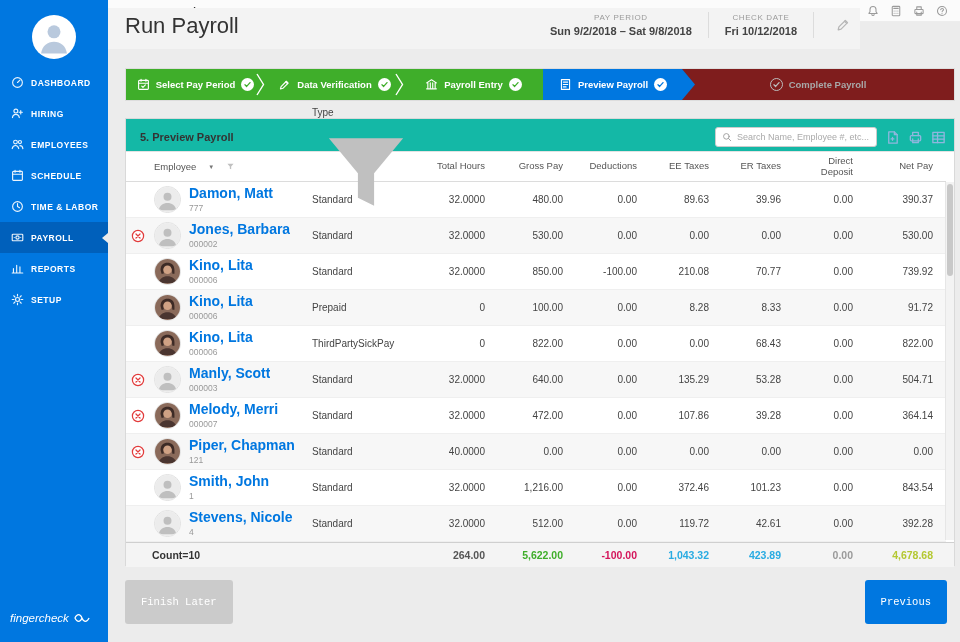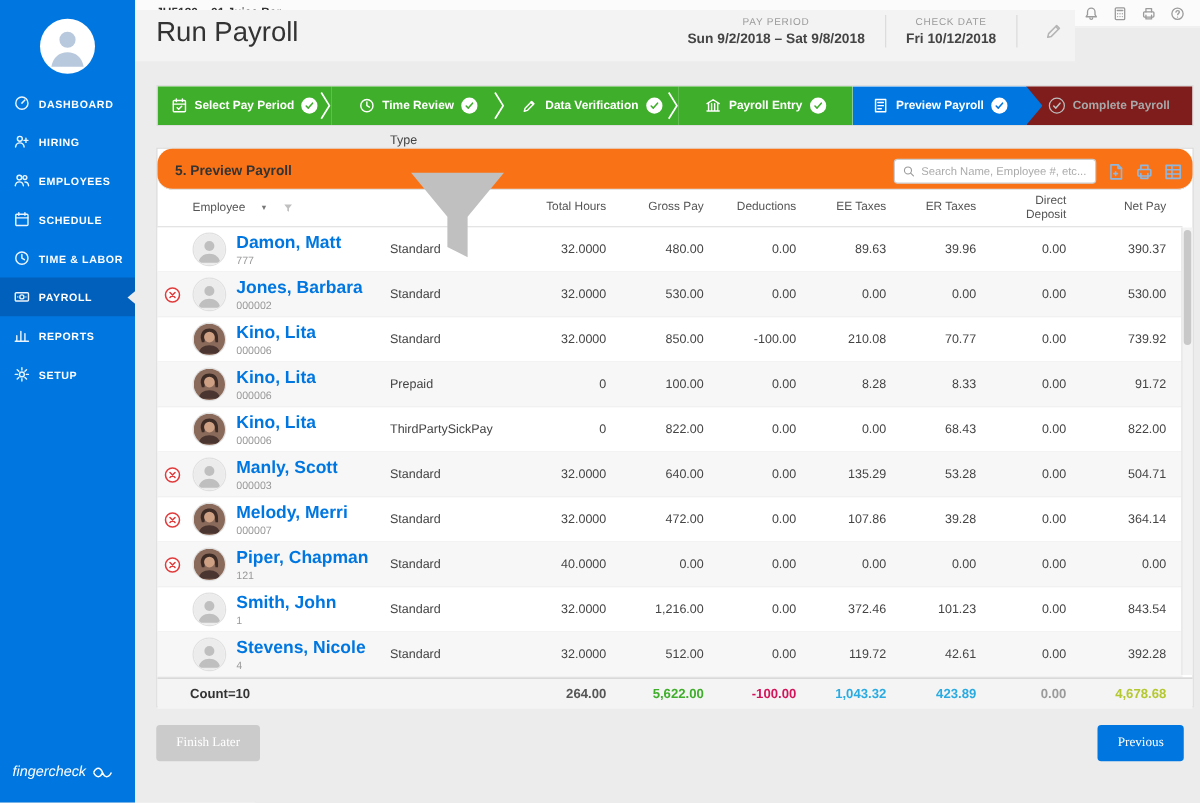--- a/index.html
+++ b/index.html
@@ -43,21 +43,21 @@
   .step.pending { flex:1; color:#a8a8a8; background:#7f1d1d; }
   .step .icn { width:13px; height:13px; flex:none; }
   .chev { position:absolute; right:0; top:0; height:31px; width:9px; }
   .ck { width:13px; height:13px; border-radius:50%; background:#fff; display:inline-flex; align-items:center; justify-content:center; flex:none; }
   .ck svg { width:9px; height:9px; }
   .ckgreen { color:#3fae2a; } .ckblue { color:#0077e0; }
   .ck.pend { background:transparent; border:1px solid #bdbdbd; color:#bdbdbd; }
 
   
   .card { position:absolute; left:125px; top:118px; width:830px; height:448px; background:#fff; border:1px solid #d9d9d9; }
-  .cardhead { height:33px; background:#f97316; border-bottom:1px solid #e3e3e3; display:flex; align-items:center; justify-content:space-between; padding:4px 8px 0 14px;border-radius:12px; }
+  .cardhead { height:33px; background:#14b8a6; border-bottom:1px solid #e3e3e3; display:flex; align-items:center; justify-content:space-between; padding:4px 8px 0 14px; }
   .cardtitle { font-size:11px; color:#333; font-weight:bold; }
   .tools { display:flex; align-items:center; gap:8px; }
   .search { width:162px; height:20px; border:1px solid #ccc; border-radius:3px; background:#fff; display:flex; align-items:center; padding:0 6px; gap:5px; }
   .search .icn { width:10px; height:10px; color:#999; flex:none; }
   .search input { border:none; outline:none; font-size:9px; width:100%; color:#555; font-family:inherit; background:transparent; }
   .search input::placeholder { color:#aaa; }
   .tools .tool { width:15px; height:15px; color:#8fb6de; cursor:pointer; }
 
   .thead { display:flex; align-items:center; height:30px; border-bottom:1px solid #dcdcdc; font-size:9.5px; color:#555; width:820px; }
   .cell { flex:none; }
@@ -85,21 +85,21 @@
   .totals { display:flex; align-items:center; height:25px; background:#f4f4f4; border-top:1px solid #cfcfcf; font-weight:bold; width:828px; }
   .c-count { width:294px; padding-left:26px; font-size:10.5px; color:#333; font-weight:bold; }
   .totals .c-num { font-size:10.5px; font-weight:bold; }
   .t-dark { color:#555; } .t-green { color:#3fae2a; } .t-pink { color:#d4145a; }
   .t-blue { color:#29abe2; } .t-grey { color:#9a9a9a; } .t-lime { color:#b4c832; }
 
   .vscroll { position:absolute; right:0; top:63px; bottom:25px; width:9px; background:#f3f3f3; border-left:1px solid #e6e6e6; }
   .vthumb { position:absolute; top:2px; left:1px; width:6px; height:92px; background:#c8c8c8; border-radius:3px; cursor:pointer; }
 
   
-  .btn { position:absolute; top:580px; height:29px; border:none; border-radius:3px; font-size:10.5px; color:#fff; padding:2px 16px; font-family:Liberation Serif, serif; cursor:pointer; }
+  .btn { position:absolute; top:580px; height:44px; border:none; border-radius:3px; font-size:10.5px; color:#fff; padding:2px 16px; font-family:Liberation Mono, monospace; cursor:pointer; }
   .btn.grey { left:125px; background:#cbcbcb; }
   .btn.blue { right:13px; background:#0077e0; }
 
   .icn svg { width:100%; height:100%; display:block; fill:none; stroke:currentColor; stroke-width:1.4; stroke-linecap:round; stroke-linejoin:round; }
 </style>
 </head>
 <body>
 
 <aside class="sidebar">
   <div class="user-avatar">
@@ -264,37 +264,20 @@
           <path d="M3.5 8.5l3 3 6-7" fill="none" stroke="currentColor" stroke-width="2.2" stroke-linecap="round" stroke-linejoin="round"></path>
         </svg>
       </span>
       <svg class="chev" viewBox="0 0 9 31">
         <polyline points="1,5 7.5,15.5 1,26" fill="none" stroke="#fff" stroke-width="1.4"></polyline>
       </svg>
     </div>
     <div class="step done">
       <span class="icn sicn">
         <svg viewBox="0 0 16 16">
-          <circle cx="8" cy="8" r="6"></circle>
-          <path d="M8 4.5V8l2.5 1.5"></path>
-        </svg>
-      </span>
-      <span class="slabel">Time Review</span>
-      <span class="ck ckgreen">
-        <svg viewBox="0 0 16 16">
-          <path d="M3.5 8.5l3 3 6-7" fill="none" stroke="currentColor" stroke-width="2.2" stroke-linecap="round" stroke-linejoin="round"></path>
-        </svg>
-      </span>
-      <svg class="chev" viewBox="0 0 9 31">
-        <polyline points="1,5 7.5,15.5 1,26" fill="none" stroke="#fff" stroke-width="1.4"></polyline>
-      </svg>
-    </div>
-    <div class="step done">
-      <span class="icn sicn">
-        <svg viewBox="0 0 16 16">
           <path d="M3 13.5l.8-3 6.5-6.5 2.2 2.2-6.5 6.5z"></path>
           <path d="M9.5 4.8l2.2 2.2"></path>
         </svg>
       </span>
       <span class="slabel">Data Verification</span>
       <span class="ck ckgreen">
         <svg viewBox="0 0 16 16">
           <path d="M3.5 8.5l3 3 6-7" fill="none" stroke="currentColor" stroke-width="2.2" stroke-linecap="round" stroke-linejoin="round"></path>
         </svg>
       </span>

